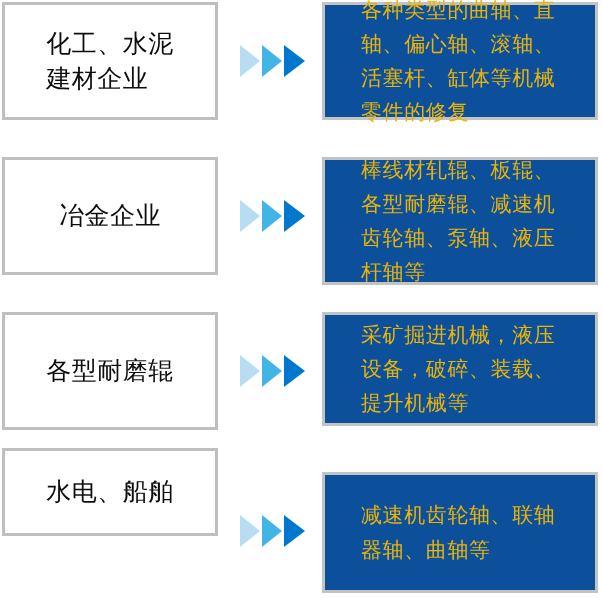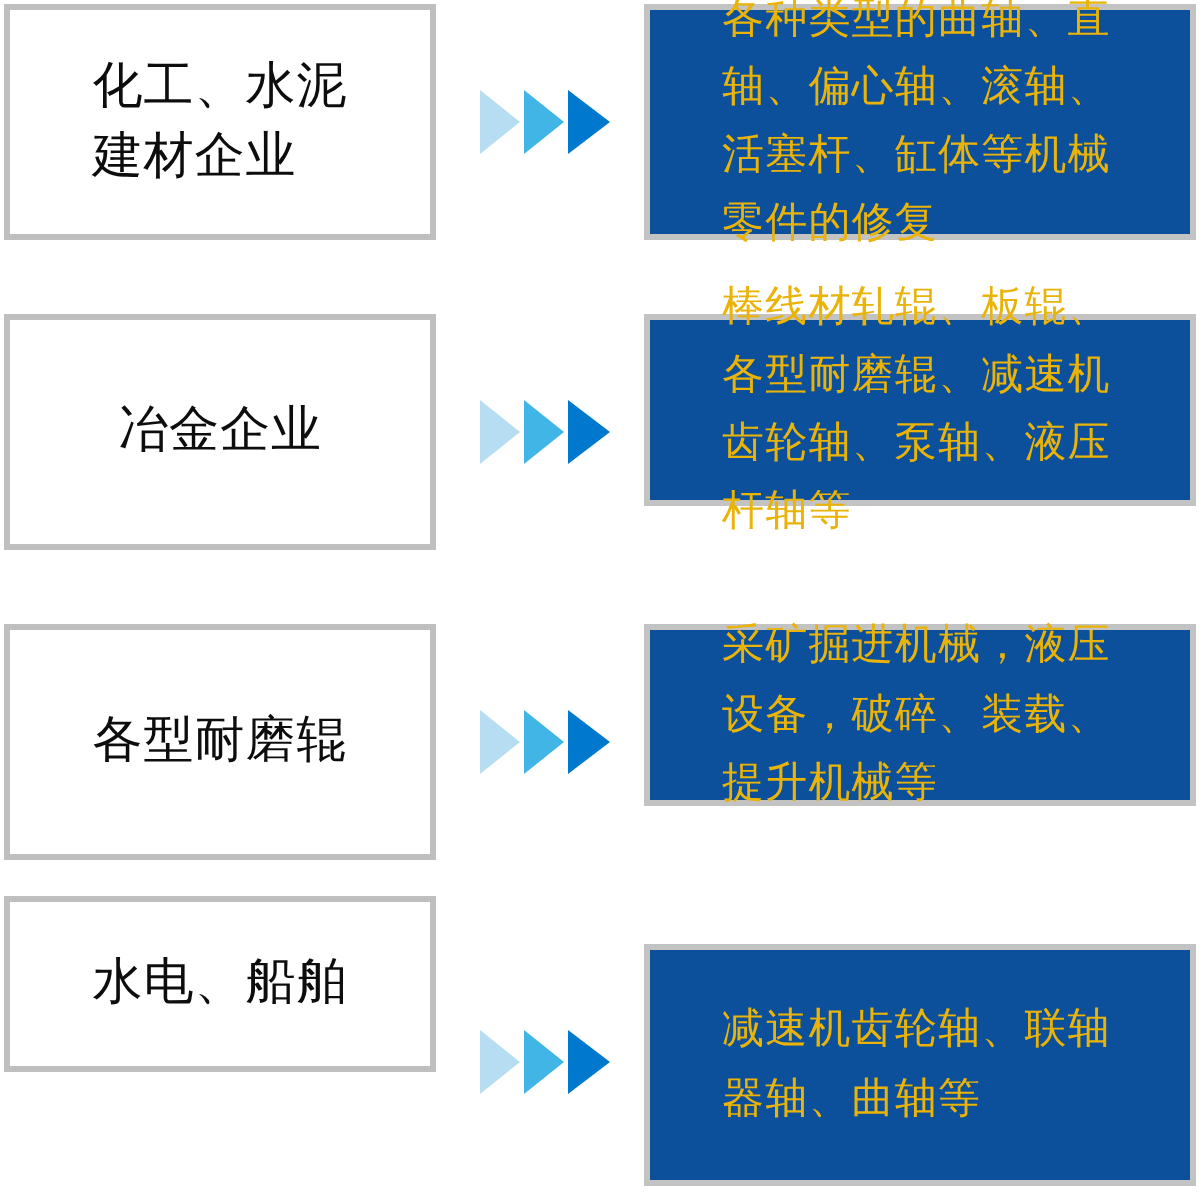--- a/index.html
+++ b/index.html
@@ -93,25 +93,25 @@
     letter-spacing: 0.6px;
     text-align: left;
   }
 
   
   .row-0 .cat-box { top: 2px;   height: 118px; }
   .row-0 .det-box { top: 2px;   height: 118px; }
   .row-0 .arrows  { top: 44px; }
 
   .row-1 .cat-box { top: 157px; height: 118px; }
-  .row-1 .det-box { top: 157px; height: 96px; }
+  .row-1 .det-box { top: 157px; height: 128px; }
   .row-1 .arrows  { top: 199px; }
 
   .row-2 .cat-box { top: 312px; height: 118px; }
-  .row-2 .det-box { top: 312px; height: 91px; }
+  .row-2 .det-box { top: 312px; height: 114px; }
   .row-2 .arrows  { top: 354px; }
 
   .row-3 .cat-box { top: 448px; height: 88px; }
   .row-3 .det-box { top: 472px; height: 121px; }
   .row-3 .arrows  { top: 514px; }
 </style>
 </head>
 <body>
 
 <div id="diagram">

